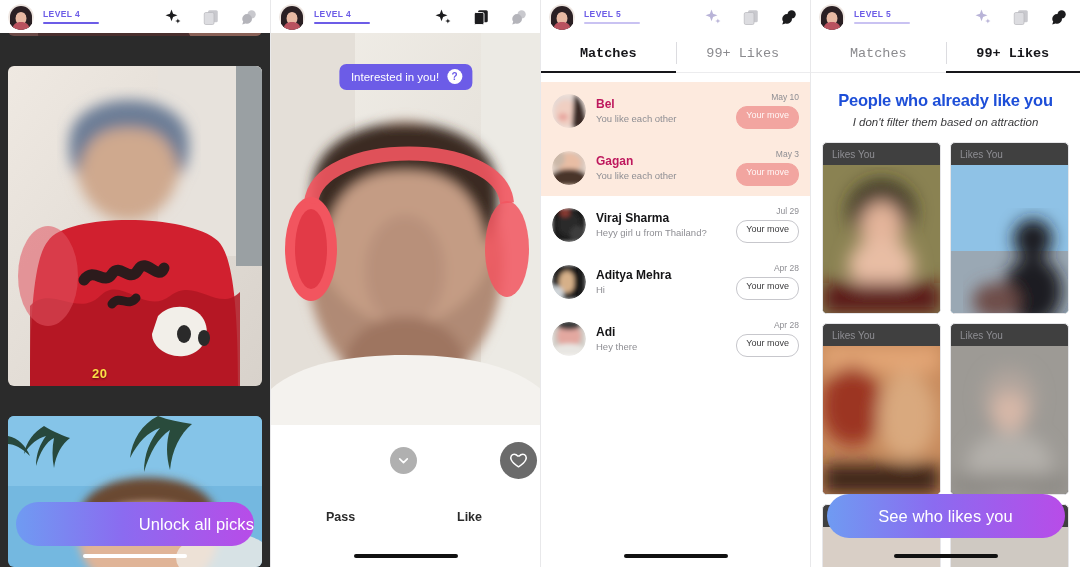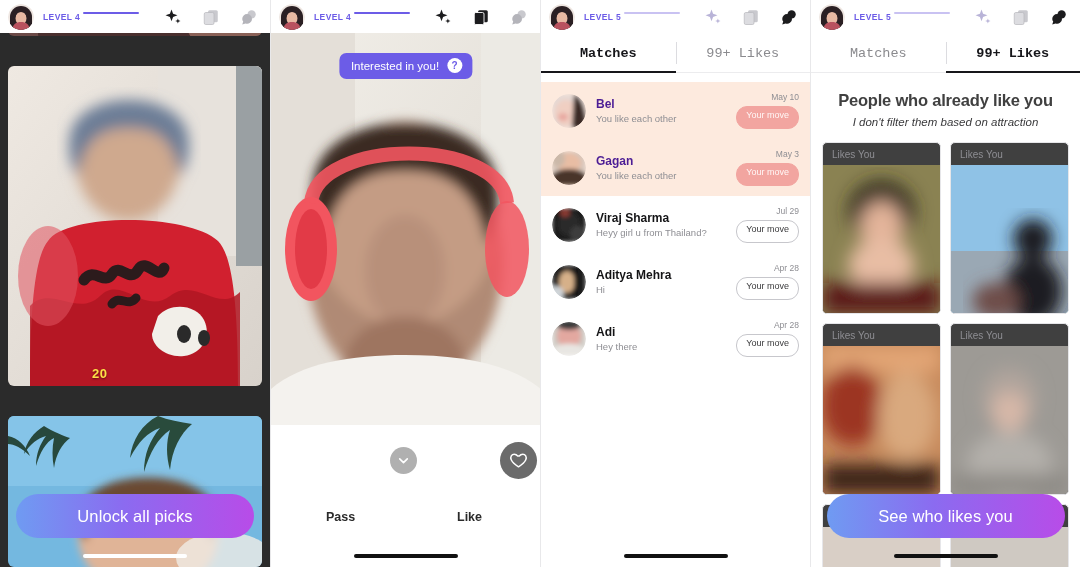--- a/index.html
+++ b/index.html
@@ -13,21 +13,21 @@
   .screen { width: 270px; height: 567px; position: relative; overflow: hidden; background:#fff; }
   .screen + .screen { border-left: 1px solid #e8e8ea; }
 
   
   .topbar {
     height: 33px; display: flex; align-items: center;
     padding: 0 12px 0 8px; background: #ffffff; position: relative; z-index: 5;
   }
   .avatar-wrap { width: 26px; height: 26px; border-radius: 50%; overflow: hidden; flex: 0 0 auto; }
   .avatar-img { width: 100%; height: 100%; display: block; }
-  .level-block { margin-left: 9px; display: flex; flex-direction: row; gap: 3px; }
+  .level-block { margin-left: 9px; display: flex; flex-direction: column; gap: 3px; }
   .level-text { font-size: 8.5px; font-weight: 700; letter-spacing: .4px; color: #6c5ce7; }
   .level-bar { height: 2.5px; width: 56px; border-radius: 2px; background: #6c5ce7; }
   .level-bar.faded { background: #c9c2f2; }
   .top-icons { margin-left: auto; display: flex; align-items: center; gap: 20px; }
   .ic { width: 18px; height: 18px; display: block; }
 
   
   .s1 { background: #2b2b2b; }
   .s1 .photo { position: absolute; left: 8px; right: 8px; border-radius: 6px; overflow: hidden; }
   .s1 .p0 { top: 0px; height: 36px; }
@@ -39,31 +39,31 @@
     font-size: 13px; font-weight: 600; letter-spacing: .5px;
     text-shadow: 0 1px 2px rgba(0,0,0,.45); z-index: 4;
   }
   .cta {
     position: absolute; left: 50%; transform: translateX(-50%);
     width: 238px; height: 44px; border-radius: 24px; border: none;
     background: linear-gradient(90deg,#6f9bf2 0%,#8b6bf0 45%,#b84ce8 100%);
     color: #fff; font-size: 16.5px; font-family: "Liberation Sans", sans-serif;
     letter-spacing: .1px; cursor: pointer; z-index: 6;
   }
-  .s1 .cta { bottom: 29px; }
+  .s1 .cta { bottom: 21px; text-align: right; }
   .home-ind {
     position: absolute; left: 50%; transform: translateX(-50%); bottom: 9px;
     width: 104px; height: 4px; border-radius: 3px; background: #fff; z-index: 7;
   }
   .home-ind.dark { background: #111; }
 
   
   .s2-photo { position: absolute; left: 0; top: 33px; width: 270px; height: 392px; overflow: hidden; background:#fff; }
   .interested-pill {
-    position: absolute; left: 50%; transform: translateX(-50%); top: 53px;
+    position: absolute; left: 50%; transform: translateX(-50%); top: 64px;
     background: #6c5ce7; color: #fff; border-radius: 7px;
     padding: 5px 10px 6px 12px; font-size: 11.5px; display: flex; align-items: center; gap: 8px;
     z-index: 8; cursor: pointer;
   }
   .q-badge {
     width: 15px; height: 15px; border-radius: 50%; background: #fff; color: #6c5ce7;
     font-size: 10px; font-weight: 700; display: flex; align-items: center; justify-content: center;
   }
   .action-row { position: absolute; left: 0; top: 443px; width: 270px; height: 40px; }
   .btn-circle {
@@ -99,34 +99,34 @@
 
   
   .match-list { margin-top: 9px; }
   .match-row {
     display: flex; align-items: center; gap: 10px; padding: 10px 11px 10px 11px;
     position: relative; cursor: pointer; background: #fff;
   }
   .match-row.hl { background: #fdeade; }
   .m-av { width: 34px; height: 34px; border-radius: 50%; overflow: hidden; flex: 0 0 auto; }
   .m-txt { flex: 1 1 auto; min-width: 0; }
-  .m-name { font-size: 12px; font-weight: 700; color: #4c1d95; line-height: 1.35; }
+  .m-name { font-size: 12px; font-weight: 700; color: #be185d; line-height: 1.35; }
   .m-sub { font-size: 9.5px; color: #8e8e93; line-height: 1.45; }
   .m-name.dark-n { color: #141416; }
   .m-right { display: flex; flex-direction: column; align-items: flex-end; gap: 4px; flex: 0 0 auto; }
   .m-date { font-size: 8.5px; color: #8e8e93; }
   .pill {
     font-size: 9px; padding: 3px 9px 8px 9px; border-radius: 11px;
     border: 1px solid #c7c7cc; color: #3a3a3c; background: transparent;
   }
   .pill.filled { background: #f2a5a0; border-color: #f2a5a0; color: #fff7f6; }
 
   
   .likes-head { text-align: center; padding: 18px 12px 0 12px; }
-  .likes-title { font-size: 16.5px; font-weight: 700; color: #404040; letter-spacing: -.2px; }
+  .likes-title { font-size: 16.5px; font-weight: 700; color: #1d4ed8; letter-spacing: -.2px; }
   .likes-sub { font-size: 11.5px; color: #3a3a3c; margin-top: 6px; font-style: italic; }
   .likes-grid {
     margin: 14px 11px 0 11px; display: grid; grid-template-columns: 1fr 1fr; gap: 9px;
   }
   .like-card {
     border: 1px solid #e6e6e9; border-radius: 5px; overflow: hidden; background: #404040; cursor: pointer;
   }
   .like-card-lbl { font-size: 10px; color: #8e8e93; padding: 6px 0 5px 9px; }
   .like-card-img { width: 100%; height: 148px; display: block; }
   .s4 .cta { bottom: 29px; }

